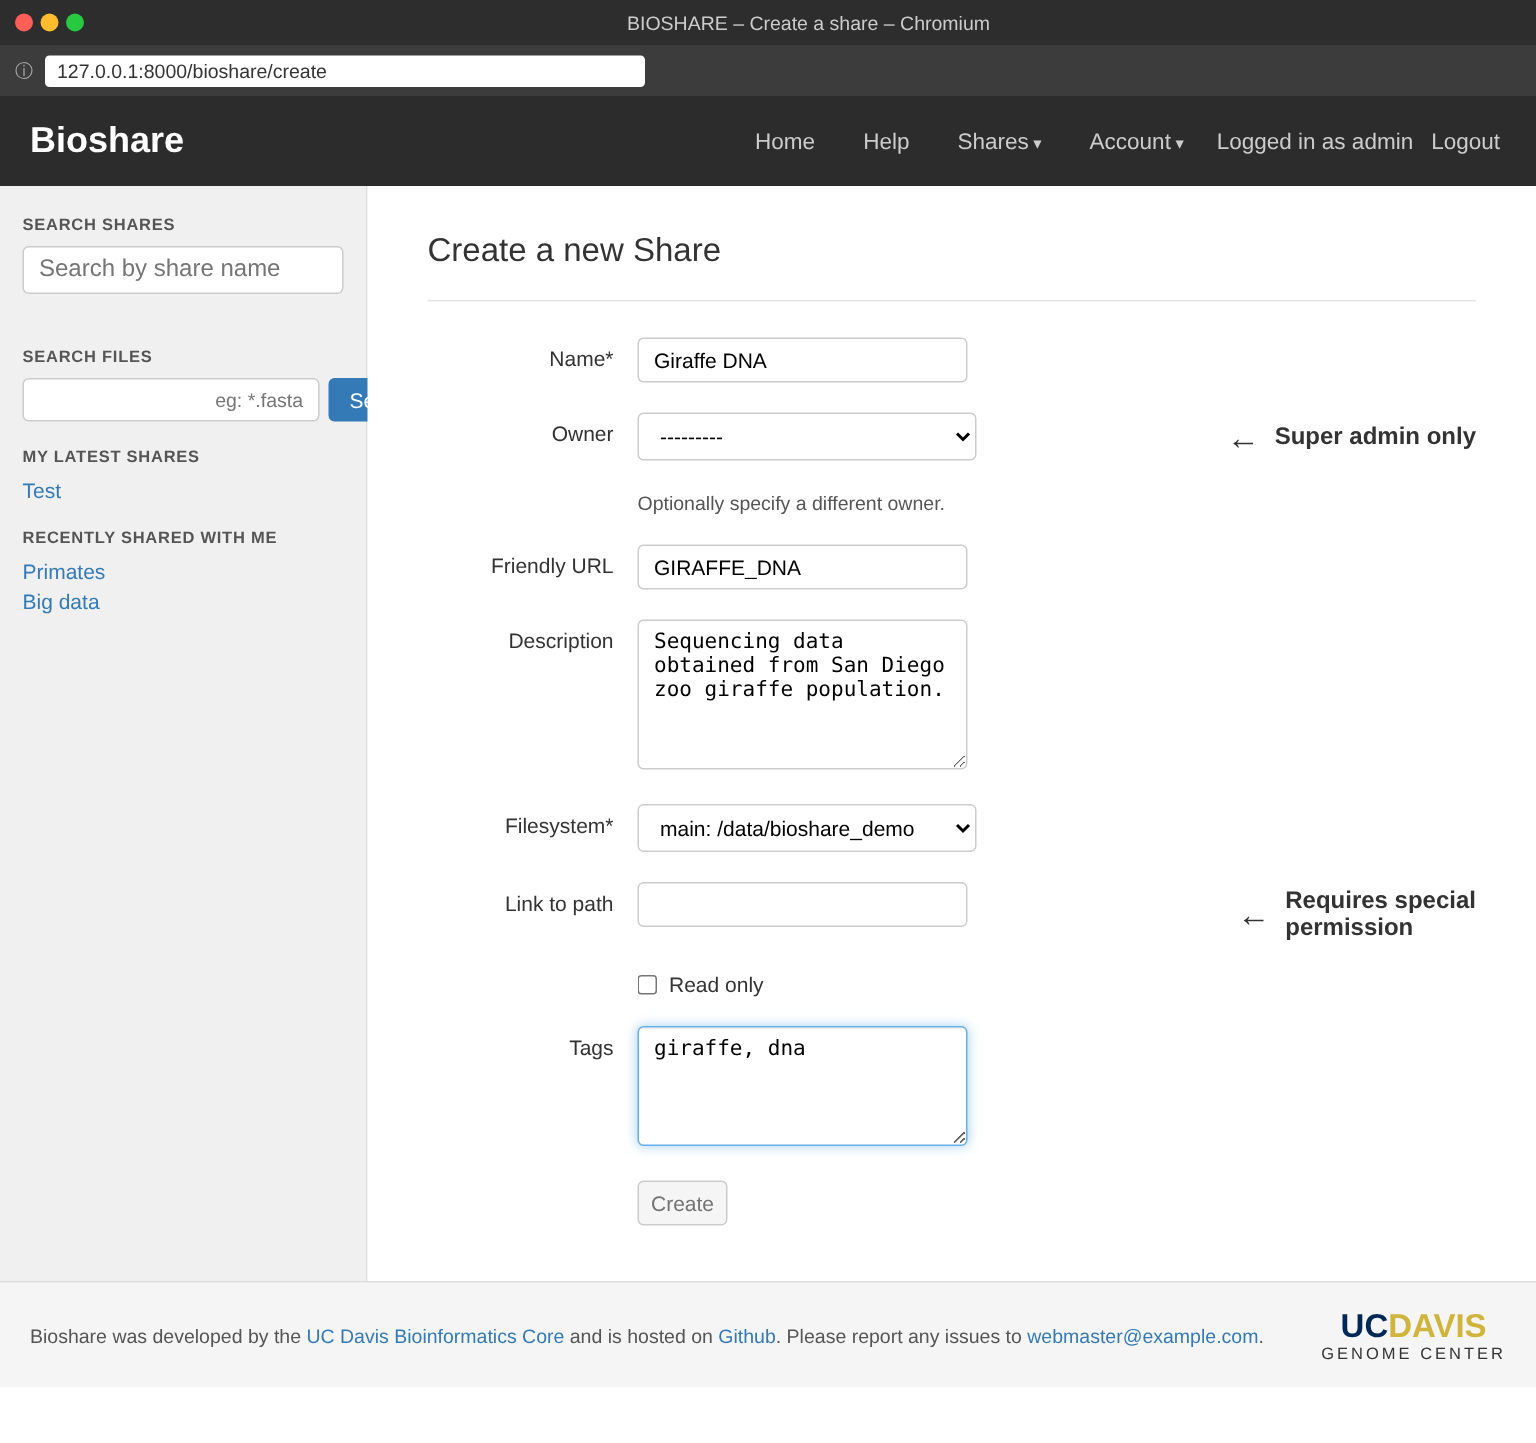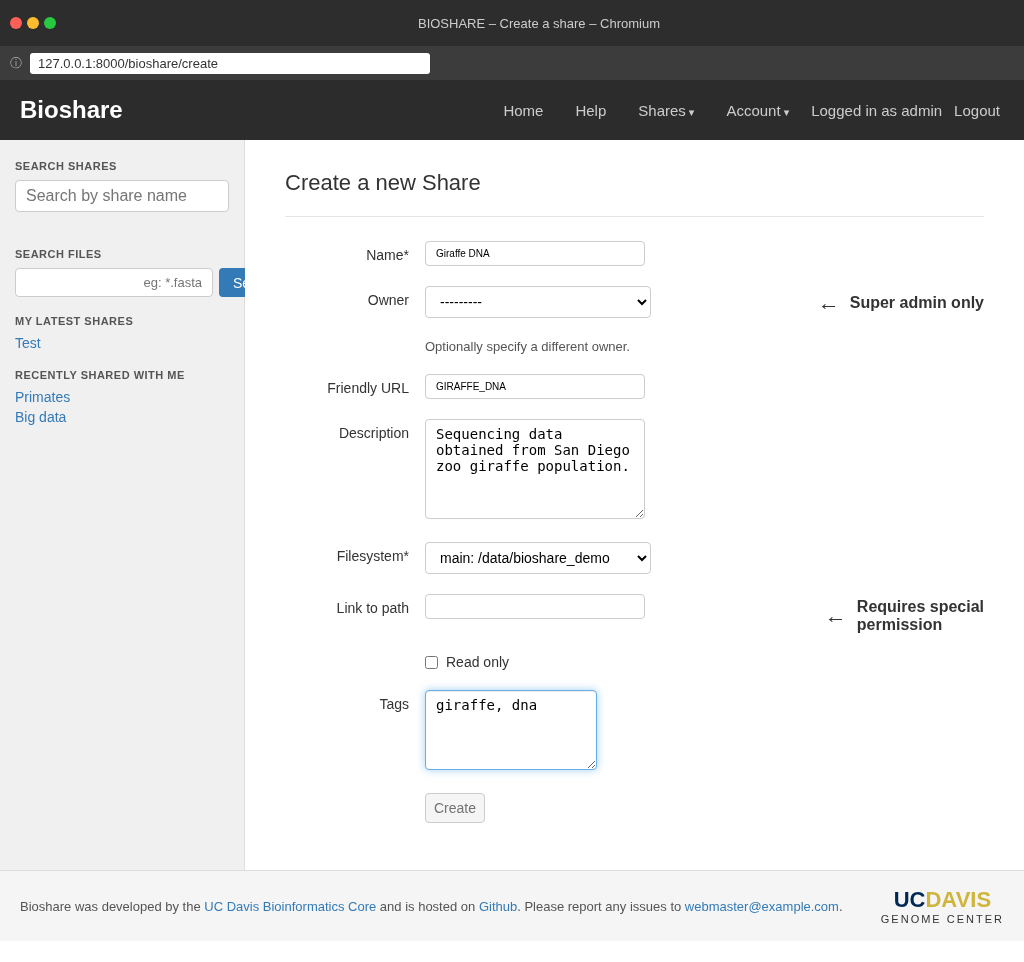--- a/index.html
+++ b/index.html
@@ -7,21 +7,21 @@
 
     
     .titlebar {
       background: #2d2d2d;
       color: #ccc;
       font-size: 13px;
       padding: 4px 10px;
       display: flex;
       align-items: center;
       gap: 8px;
-      height: 46px;
+      height: 30px;
     }
     .titlebar-buttons { display: flex; gap: 5px; }
     .titlebar-btn {
       width: 12px; height: 12px; border-radius: 50%; display: inline-block;
     }
     .btn-close { background: #ff5f57; }
     .btn-min { background: #febc2e; }
     .btn-max { background: #28c840; }
     .titlebar-title { flex: 1; text-align: center; font-size: 13px; }
 
@@ -185,21 +185,21 @@
       padding-top: 6px;
       font-size: 14px;
       color: #333;
     }
     .form-field { flex: 1; }
     .form-input {
       width: 220px;
       padding: 6px 10px;
       border: 1px solid #ccc;
       border-radius: 4px;
-      font-size: 10px;
+      font-size: 14px;
       background: #fff;
     }
     .form-textarea {
       width: 220px;
       height: 100px;
       padding: 6px 10px;
       border: 1px solid #ccc;
       border-radius: 4px;
       font-size: 14px;
       background: #fff;
@@ -234,21 +234,21 @@
       color: #333;
     }
     .checkbox-row {
       display: flex;
       align-items: center;
       margin-bottom: 20px;
       margin-left: 140px;
       gap: 8px;
     }
     .form-tags-area {
-      width: 172px;
+      width: 220px;
       height: 80px;
       padding: 6px 10px;
       border: 1px solid #66afe9;
       border-radius: 4px;
       font-size: 14px;
       background: #fff;
       resize: vertical;
       box-shadow: inset 0 1px 1px rgba(0,0,0,.075), 0 0 8px rgba(102,175,233,.6);
     }
     .create-btn {

